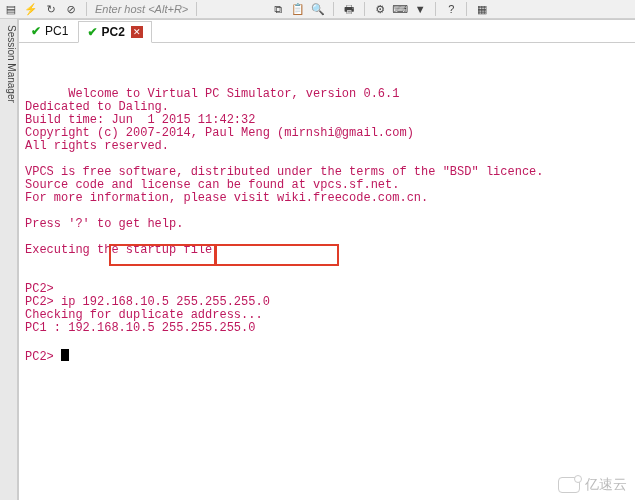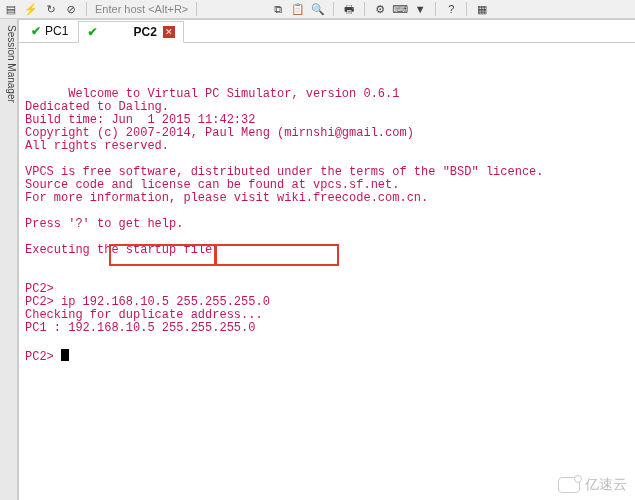--- a/index.html
+++ b/index.html
@@ -1,27 +1,27 @@
 <!DOCTYPE html>
 <html><head>
 <meta charset="utf-8">
 <style>
   html,body{margin:0;padding:0;width:635px;height:500px;background:#fff;font-family:Tahoma,Arial,sans-serif;font-size:11px;overflow:hidden;}
   .toolbar{height:18px;background:#f0f0f0;display:flex;align-items:center;gap:6px;padding:0 4px;border-bottom:1px solid #d0d0d0;color:#444;}
   .sep{width:1px;height:14px;background:#c8c8c8;margin:0 2px;}
   .tbtn{width:14px;height:14px;display:flex;align-items:center;justify-content:center;color:#444;font-size:11px;line-height:1;}
-  .host{color:#888;font-size:11px;}
+  .host{color:#888;font-size:11px;font-style:italic;}
   .body-row{display:flex;height:calc(500px - 18px);}
   .sidebar{width:17px;background:#e8e8e8;border-right:1px solid #ccc;writing-mode:vertical-rl;text-orientation:mixed;font-size:10px;color:#444;padding-top:6px;text-align:left;}
   .main{flex:1;display:flex;flex-direction:column;border-left:1px solid #ccc;}
   .tabbar{height:22px;background:#fff;border-top:1px solid #ccc;border-bottom:1px solid #ccc;display:flex;align-items:center;padding-left:4px;gap:2px;}
   .tab{height:20px;display:flex;align-items:center;gap:4px;padding:0 8px;font-size:12px;color:#111;cursor:pointer;}
   .tab.active{background:#fff;border:1px solid #ccc;border-bottom:1px solid #fff;position:relative;top:1px;}
   .tab .chk{color:#1aa61a;font-weight:bold;font-size:12px;}
-  .tab.active .lbl{font-weight:bold;margin-left:32px;}
+  .tab.active .lbl{font-weight:bold;}
   .tab-close{width:12px;height:12px;background:#c0392b;color:#fff;display:flex;align-items:center;justify-content:center;font-size:9px;line-height:1;margin-left:2px;}
   .term-wrap{flex:1;background:#fff;padding:6px 6px 0 6px;}
   .term{width:100%;height:100%;font-family:"Courier New",monospace;font-size:12px;line-height:13px;white-space:pre;color:#be185d;position:relative;}
   .hl{position:absolute;border:2px solid #e03c28;pointer-events:none;}
   .hl1{left:84px;top:195px;width:103px;height:18px;}
   .hl2{left:190px;top:195px;width:120px;height:18px;}
   .cursor{display:inline-block;width:8px;height:12px;background:#000;vertical-align:baseline;position:relative;top:1px;}
   .watermark{position:absolute;right:8px;bottom:6px;display:flex;align-items:center;gap:5px;color:#bbb;font-size:14px;font-family:Arial,sans-serif;margin-left:44px;}
   .wm-logo{width:20px;height:14px;border:1.5px solid #ccc;border-radius:4px;position:relative;}
   .wm-logo::before{content:"";position:absolute;right:-3px;top:-3px;width:6px;height:6px;border:1.5px solid #ccc;border-radius:50%;background:#fff;}

